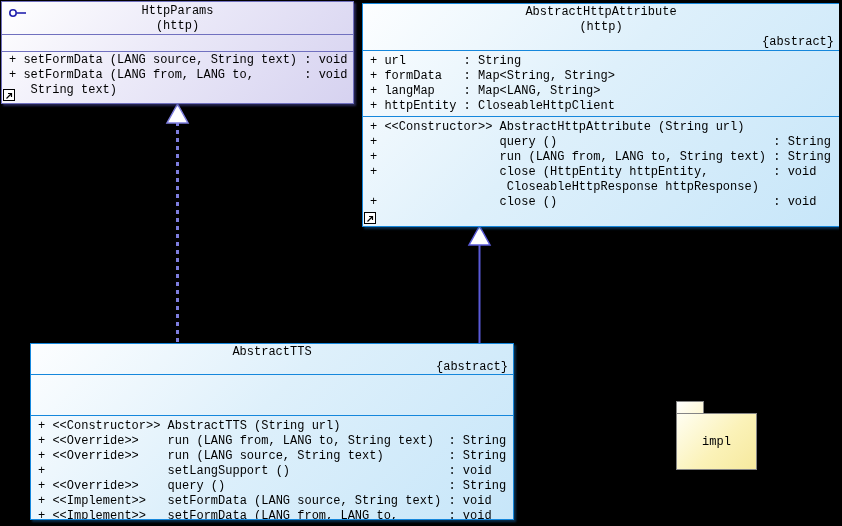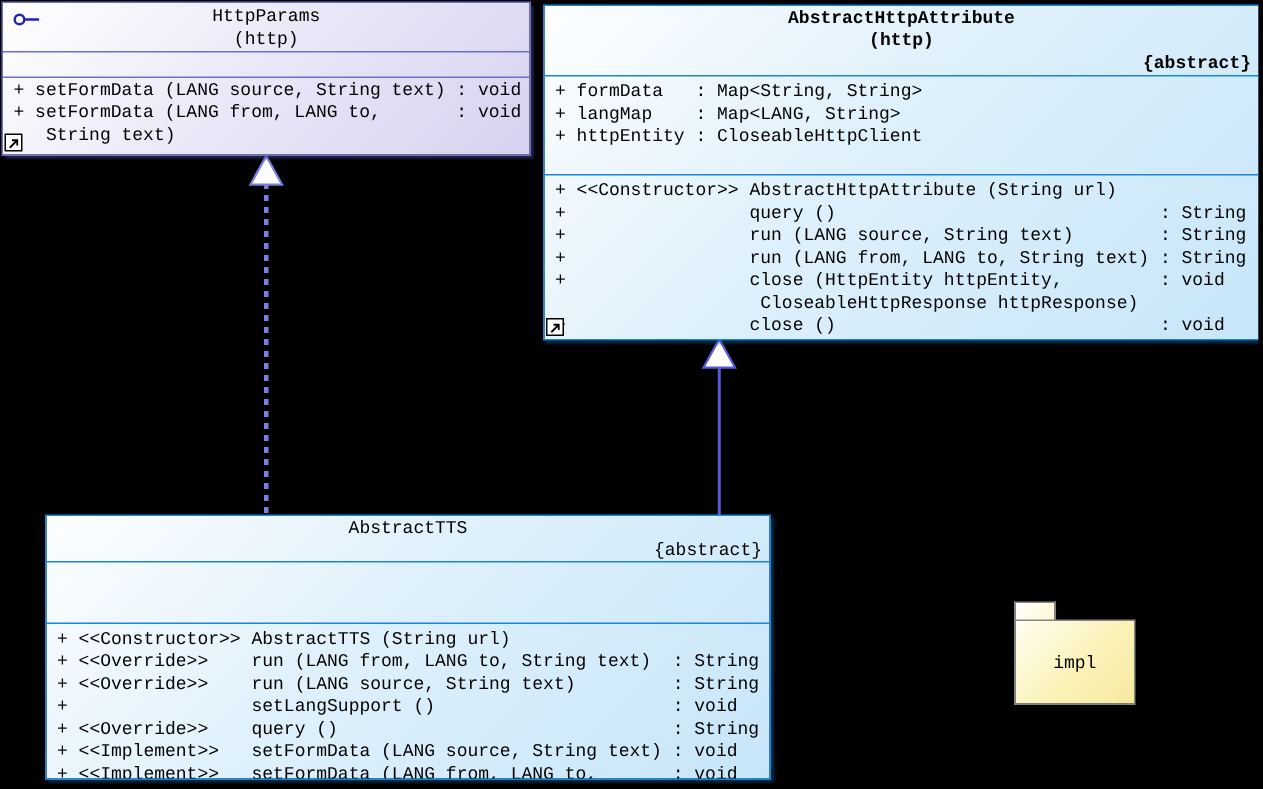--- a/index.html
+++ b/index.html
@@ -84,34 +84,34 @@
       <div class="ln">   String text)</div>
     </div>
     <button class="expand-btn">
       <svg width="9" height="9" viewBox="0 0 9 9">
           <path d="M1.5 7.5 L6.5 2.5 M3 2.5 L6.5 2.5 L6.5 6" stroke="#000000" fill="none" stroke-width="1.2"></path>
         </svg>
     </button>
   </div>
 
   <div class="uml-class theme-blue" style="left:362px; top:3px; width:478px; height:224px;">
-    <div class="sec sec-title" style="height:46px; padding-top:1px;font-weight:bold;">
+    <div class="sec sec-title" style="height:46px; padding-top:1px;">
       <div class="cname">AbstractHttpAttribute</div>
       <div class="cns">(http)</div>
       <div class="ctag">{abstract}</div>
     </div>
     <div class="sec sec-attrs" style="height:66px; padding-top:3px;">
+      <div class="ln">+ url        : String</div>
       <div class="ln">+ formData   : Map&lt;String, String&gt;</div>
       <div class="ln">+ langMap    : Map&lt;LANG, String&gt;</div>
       <div class="ln">+ httpEntity : CloseableHttpClient</div>
     </div>
     <div class="sec sec-ops" style="flex:1; padding-top:3px;">
       <div class="ln">+ &lt;&lt;Constructor&gt;&gt; AbstractHttpAttribute (String url)</div>
       <div class="ln">+                 query ()                              : String</div>
-      <div class="ln">+                 run (LANG source, String text)        : String</div>
       <div class="ln">+                 run (LANG from, LANG to, String text) : String</div>
       <div class="ln">+                 close (HttpEntity httpEntity,         : void</div>
       <div class="ln">                   CloseableHttpResponse httpResponse)</div>
       <div class="ln">+                 close ()                              : void</div>
     </div>
     <button class="expand-btn">
       <svg width="9" height="9" viewBox="0 0 9 9">
           <path d="M1.5 7.5 L6.5 2.5 M3 2.5 L6.5 2.5 L6.5 6" stroke="#000000" fill="none" stroke-width="1.2"></path>
         </svg>
     </button>

